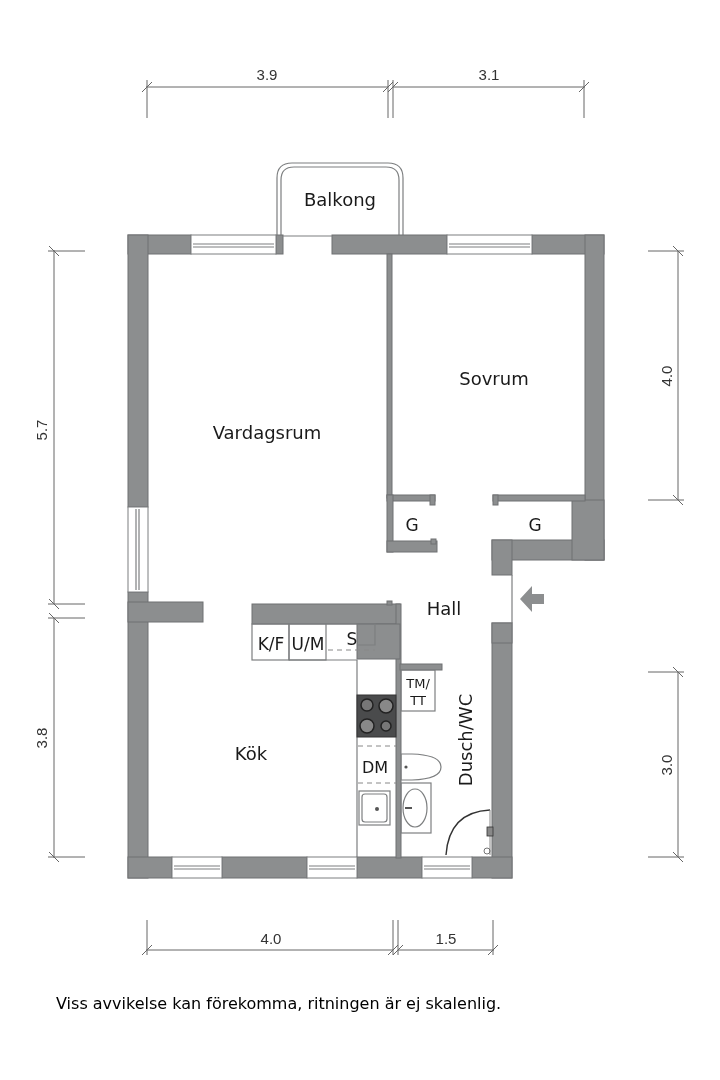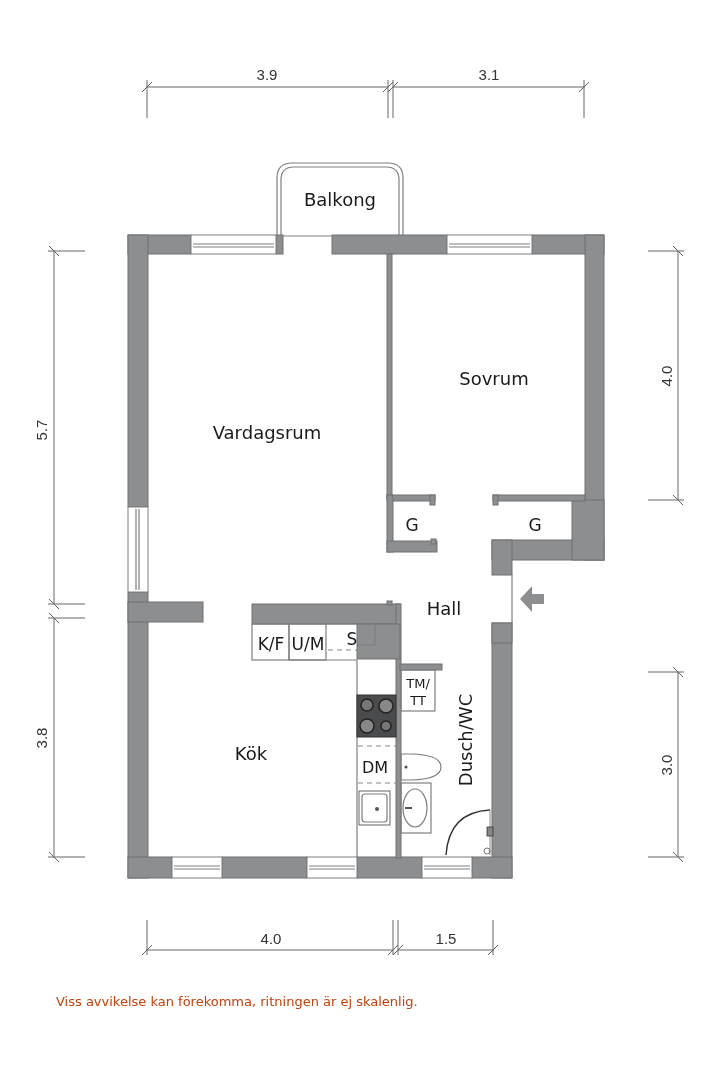--- a/index.html
+++ b/index.html
@@ -4,21 +4,21 @@
 <style>
   html, body { margin: 0; padding: 0; background: #ffffff; }
   body { width: 720px; height: 1080px; position: relative; overflow: hidden; font-family: "DejaVu Sans", sans-serif; }
   #plan { position: absolute; left: 0; top: 0; width: 720px; height: 1080px; }
   .lbl { font-family: "DejaVu Sans", sans-serif; fill: #1a1a1a; }
   .dimtxt { font-family: "Liberation Sans", sans-serif; fill: #333333; font-size: 15px; }
   .wall { fill: #8c8e8f; stroke: #6f7172; stroke-width: 1; }
   .thin { fill: none; stroke: #7d7f80; stroke-width: 1.2; }
   .win { fill: #ffffff; stroke: #7d7f80; stroke-width: 1; }
   .dim { stroke: #666; stroke-width: 1; fill: none; }
-  .footnote { position: absolute; left: 56px; top: 994px; font-size: 13px; color: #c2410c; font-family: "DejaVu Sans", sans-serif; text-align: right; }
+  .footnote { position: absolute; left: 56px; top: 994px; font-size: 16px; color: #000000; font-family: "DejaVu Sans", sans-serif; text-align: right; }
 </style>
 </head>
 <body>
 
 <svg id="plan" viewBox="0 0 720 1080" xmlns="http://www.w3.org/2000/svg">
 
   <g>
 
     <line class="dim" x1="146" y1="87" x2="388" y2="87"></line>
     <line class="dim" x1="393" y1="87" x2="585" y2="87"></line>

